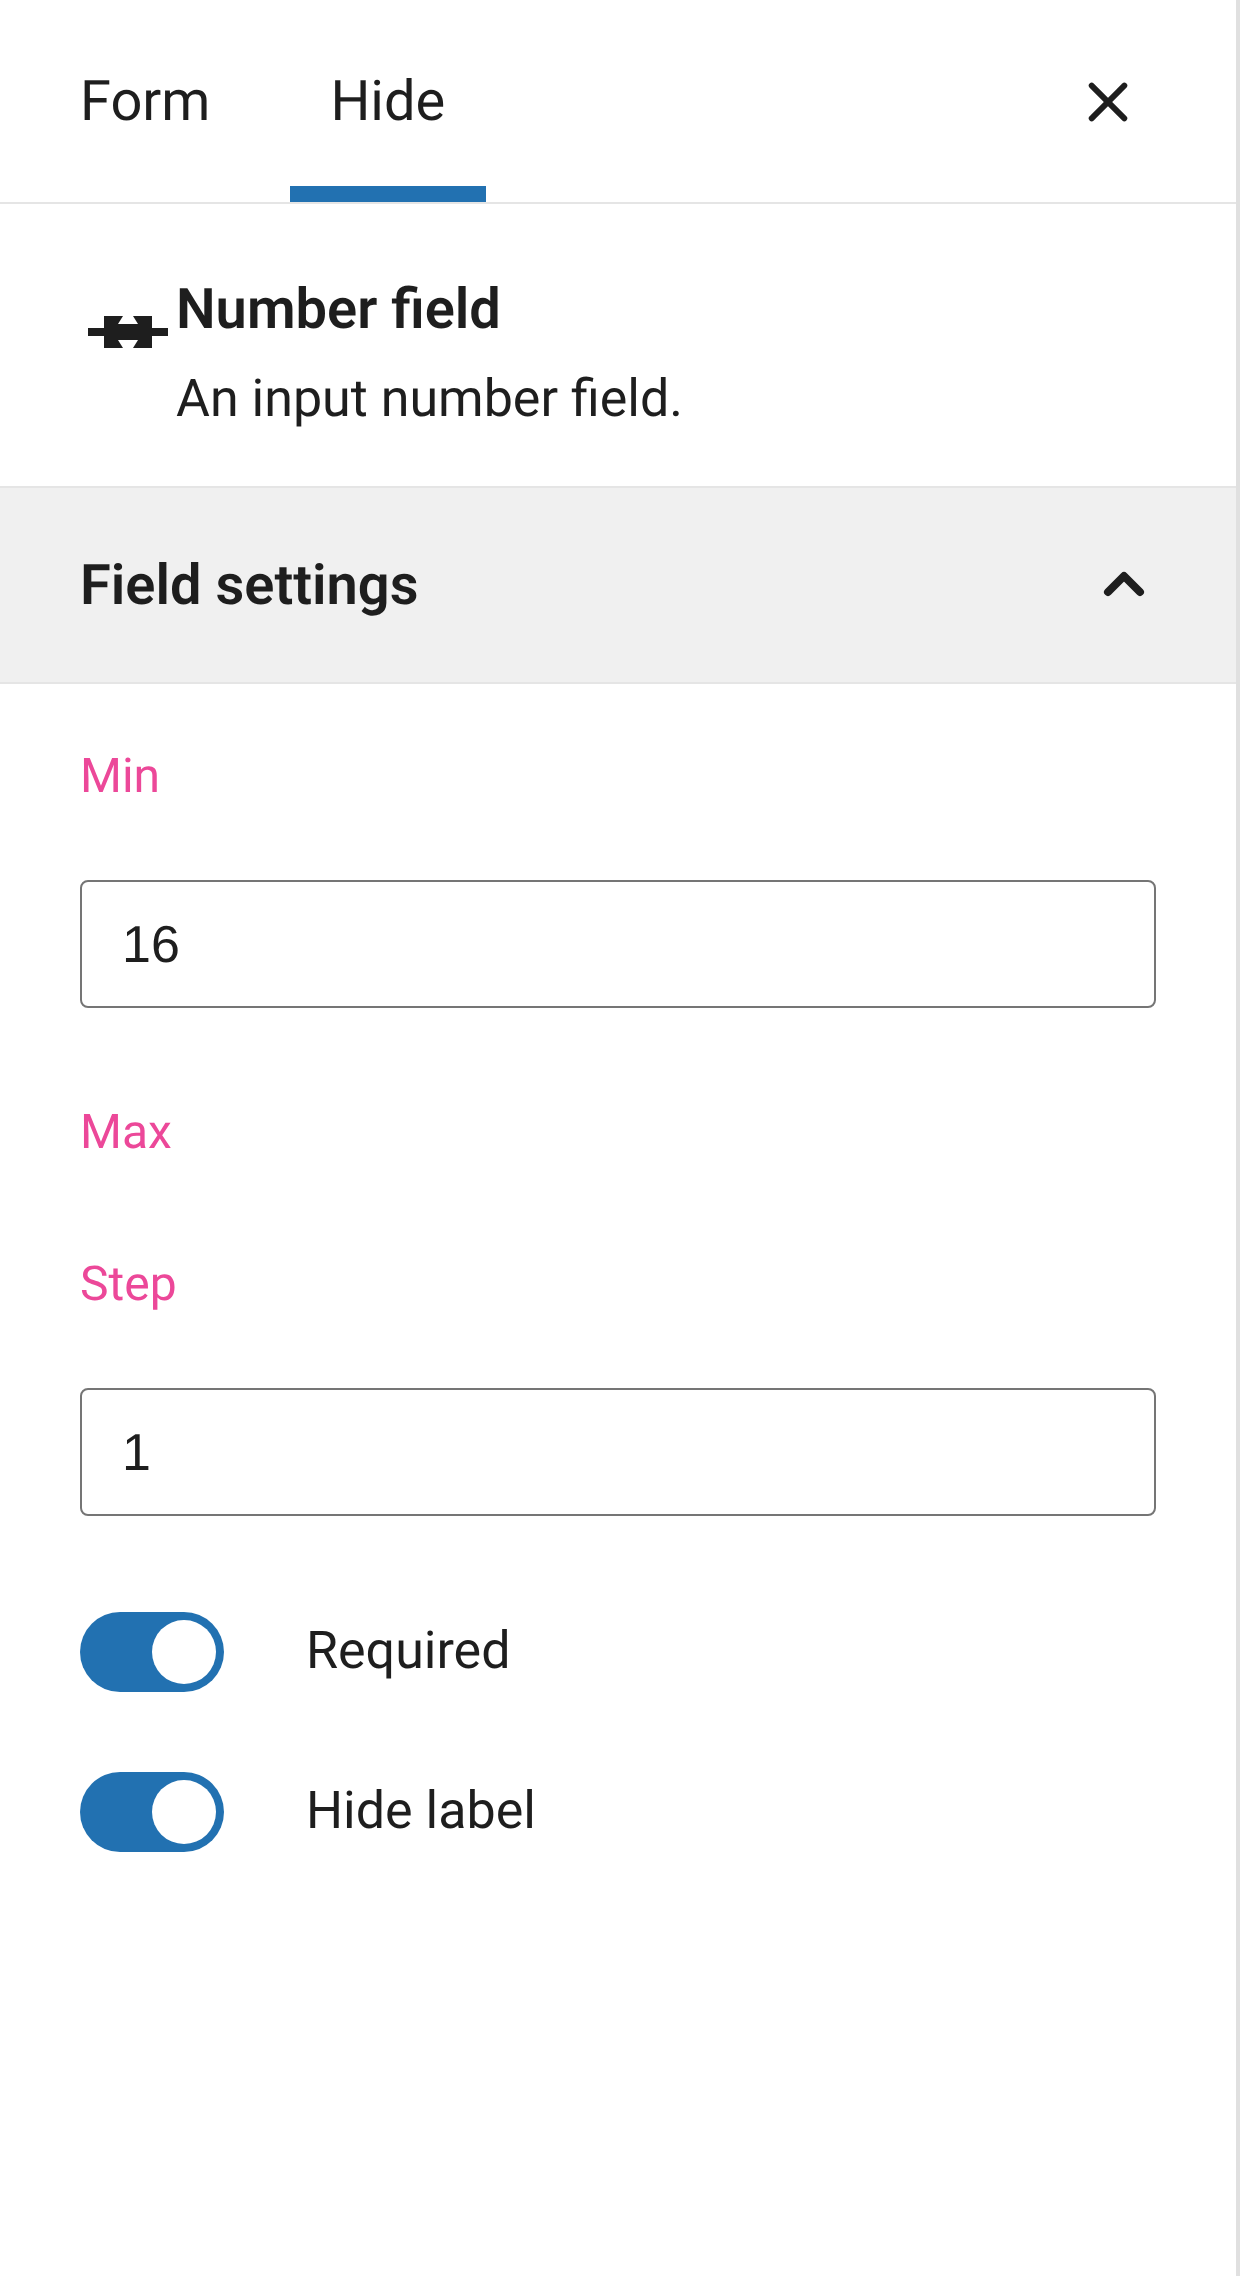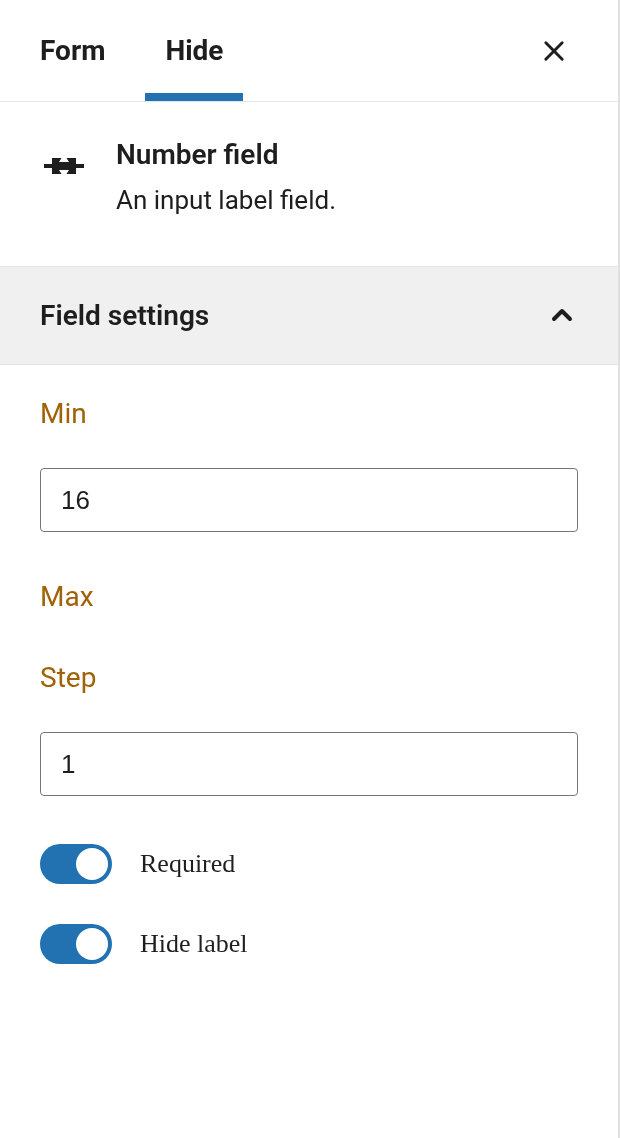--- a/index.html
+++ b/index.html
@@ -14,21 +14,21 @@
     .tabs-row {
       display: flex;
       align-items: center;
       padding: 0 40px 0 40px;
       height: 102px;
       border-bottom: 1px solid #e5e5e5;
       position: relative;
     }
     .tab {
       font-size: 28px;
-      font-weight: 700;
+      font-weight: 400;
       color: #1e1e1e;
       padding: 34px 0;
       margin-right: 60px;
       cursor: pointer;
       position: relative;
     }
     .tab.active::after {
       content: "";
       position: absolute;
       left: -20px;
@@ -43,22 +43,21 @@
       height: 48px;
       display: flex;
       align-items: center;
       justify-content: center;
       cursor: pointer;
     }
     .close-btn svg { width: 28px; height: 28px; }
 
     .block-header {
       display: flex;
-      padding: 36px 40px 51px 40px;
-      gap: 28px;
+      padding: 36px 40px 28px 40px;
       align-items: flex-start;
     }
     .block-icon {
       width: 48px;
       height: 48px;
       flex-shrink: 0;
       margin-top: 4px;
     }
     .block-icon svg { width: 48px; height: 48px; }
     .block-title {
@@ -85,23 +84,23 @@
       font-size: 28px;
       font-weight: 600;
     }
     .chevron { width: 32px; height: 32px; }
 
     .panel-body { padding: 24px 40px; }
 
     .field-group { margin-bottom: 48px; }
     .field-group:first-child { margin-top: 8px; }
     .field-label {
-      font-size: 28px;
+      font-size: 24px;
       font-weight: 400;
-      color: #a16207;
+      color: #ec4899;
       margin-bottom: 14px;
       display: block;
     }
     .text-input {
       width: 100%;
       height: 64px;
       border: 1px solid #757575;
       border-radius: 4px;
       padding: 0 20px;
       font-size: 26px;
@@ -134,23 +133,22 @@
       align-items: center;
       justify-content: center;
       font-size: 10px;
       color: #333;
     }
     .stepper-btn svg { width: 12px; height: 8px; }
 
     .toggle-row {
       display: flex;
       align-items: center;
-      gap: 28px;
+      gap: 41px;
       margin-bottom: 40px;
-      font-family: Liberation Serif, serif;
     }
     .toggle {
       width: 72px;
       height: 40px;
       background: #2271b1;
       border-radius: 20px;
       position: relative;
       cursor: pointer;
       flex-shrink: 0;
     }
@@ -186,21 +184,21 @@
   <div class="block-icon">
     <svg viewBox="0 0 24 24">
       <rect x="6" y="8" width="12" height="8" fill="#1e1e1e"></rect>
       <line x1="2" y1="12" x2="22" y2="12" stroke="#1e1e1e" stroke-width="2"></line>
       <polygon points="12,6 9.5,10 14.5,10" fill="#fff"></polygon>
       <polygon points="12,18 9.5,14 14.5,14" fill="#fff"></polygon>
     </svg>
   </div>
   <div>
     <div class="block-title">Number field</div>
-    <div class="block-desc">An input label field.</div>
+    <div class="block-desc">An input number field.</div>
   </div>
 </div>
 
 <div class="panel-head">
   <div class="panel-title">Field settings</div>
   <svg class="chevron" viewBox="0 0 24 24" fill="none" stroke="#1e1e1e" stroke-width="3" stroke-linecap="round" stroke-linejoin="round">
     <polyline points="6 15 12 9 18 15"></polyline>
   </svg>
 </div>
 

